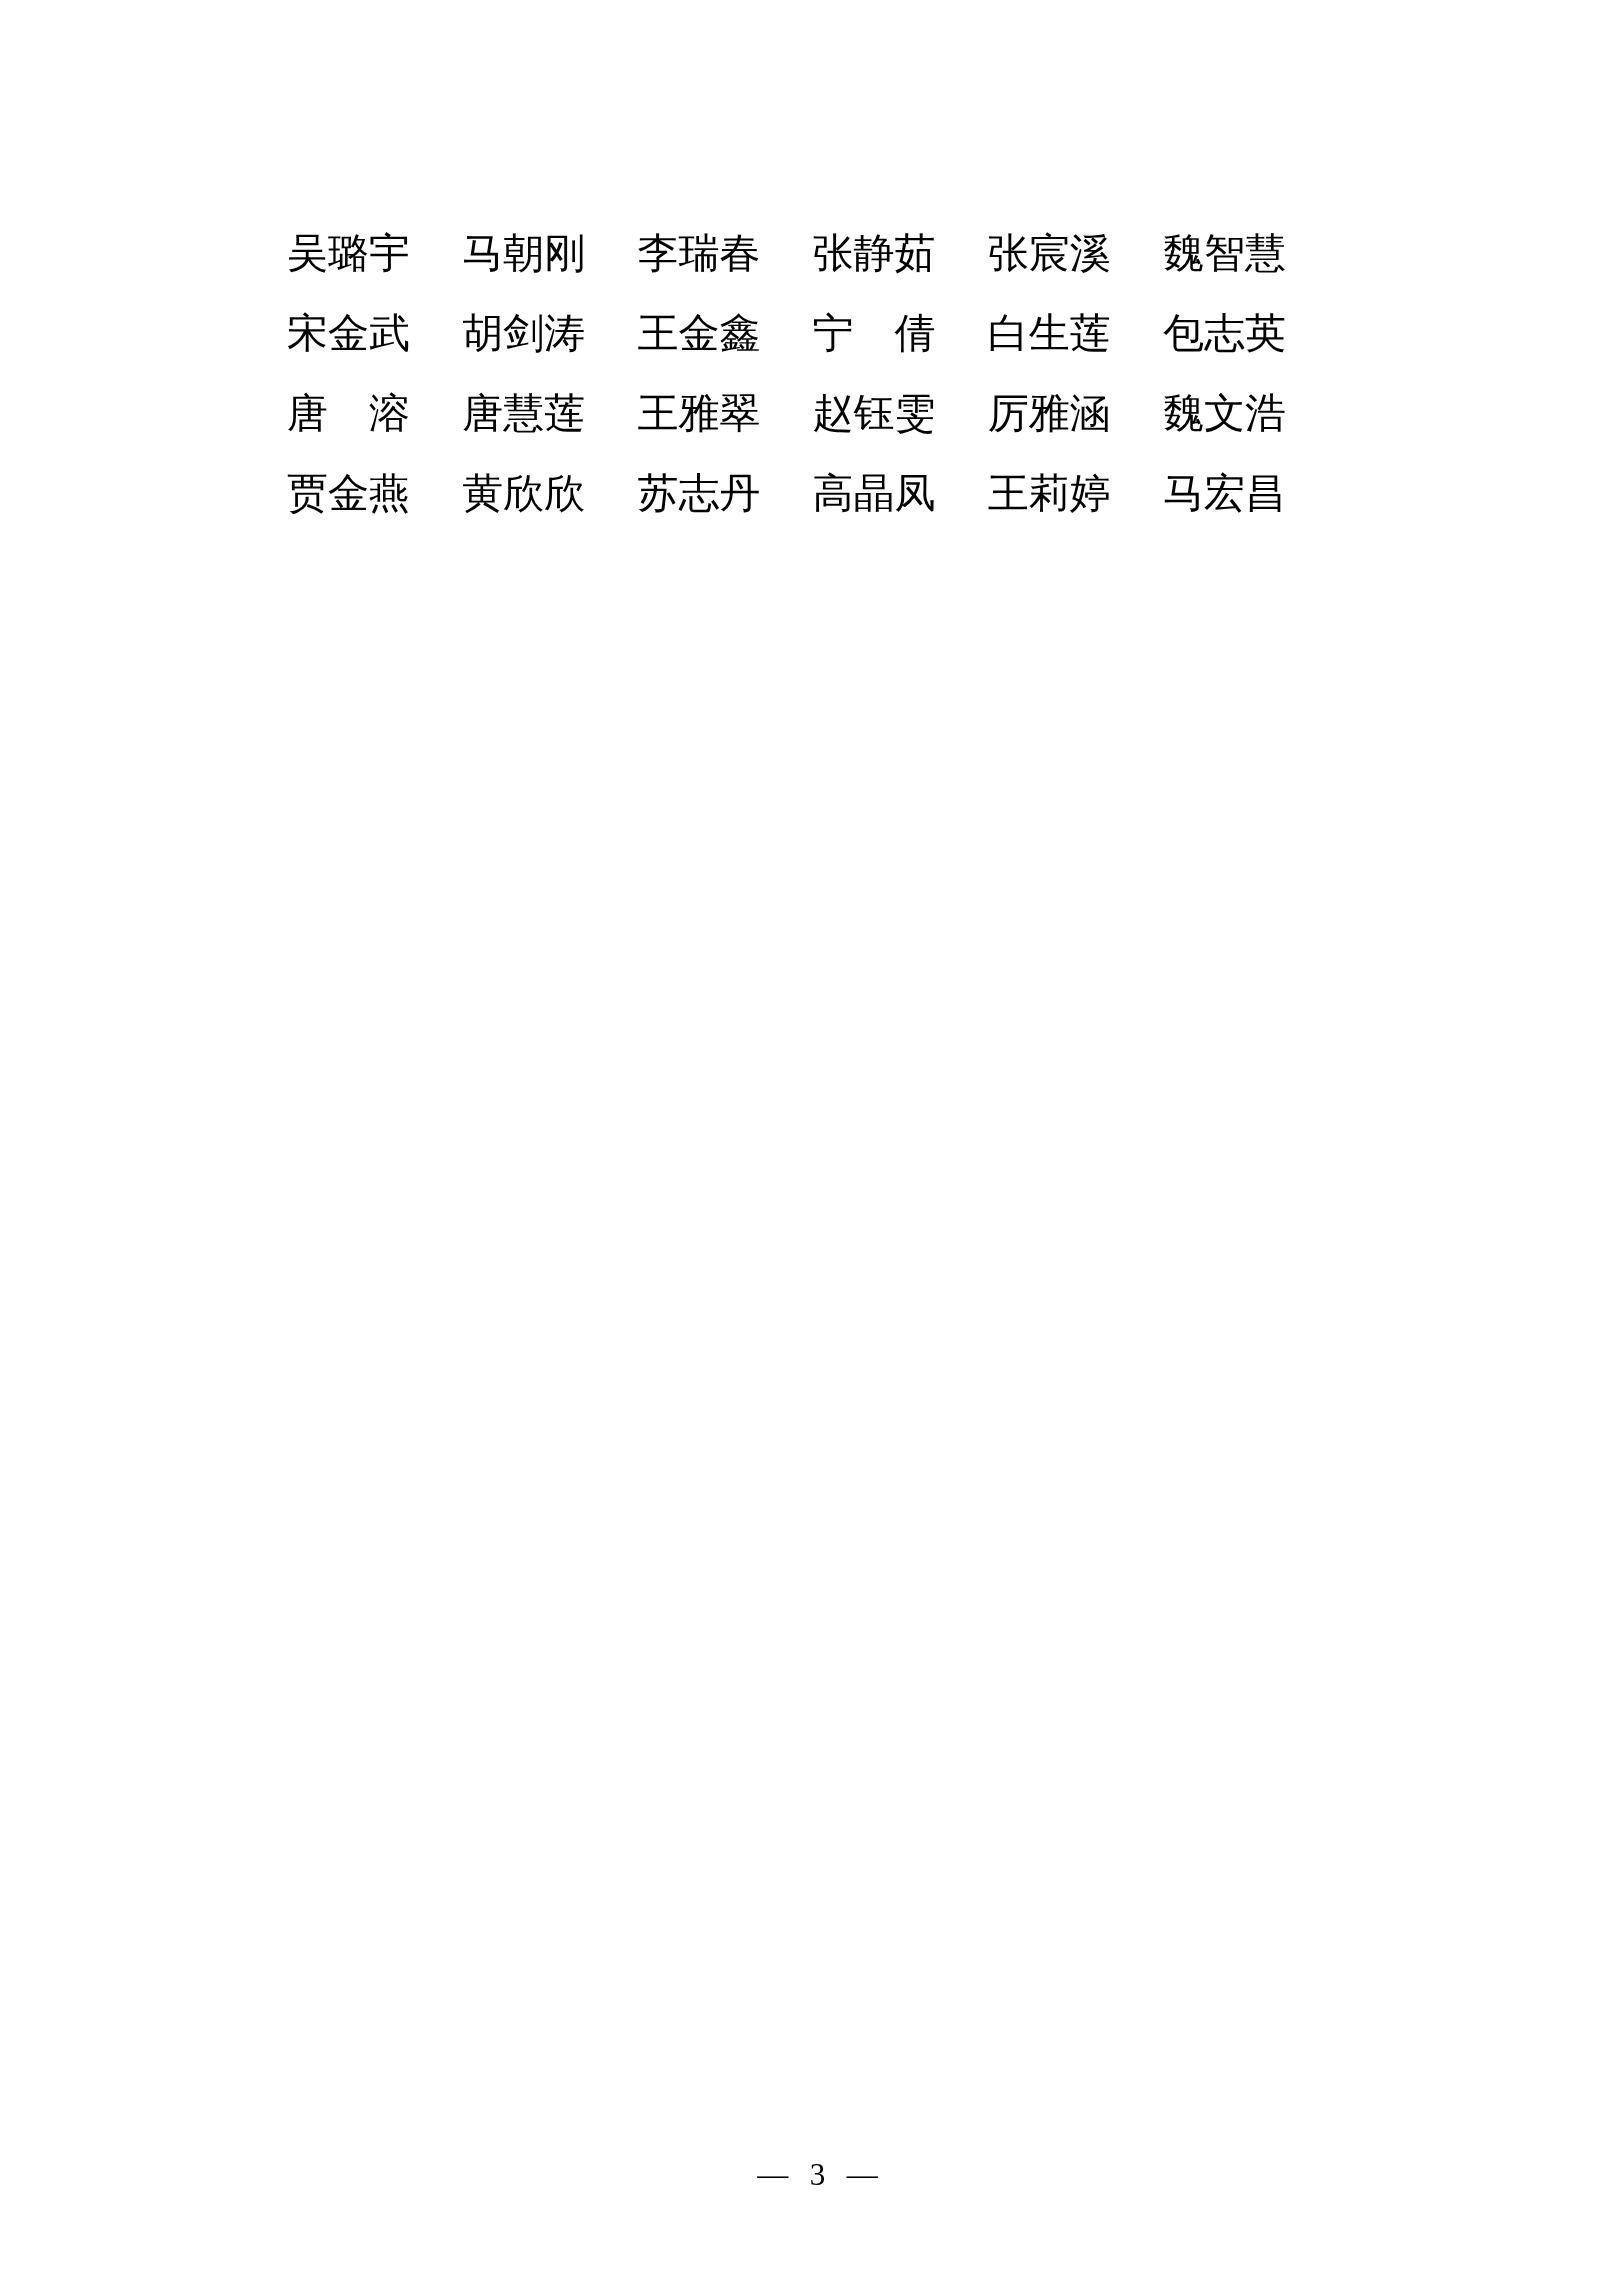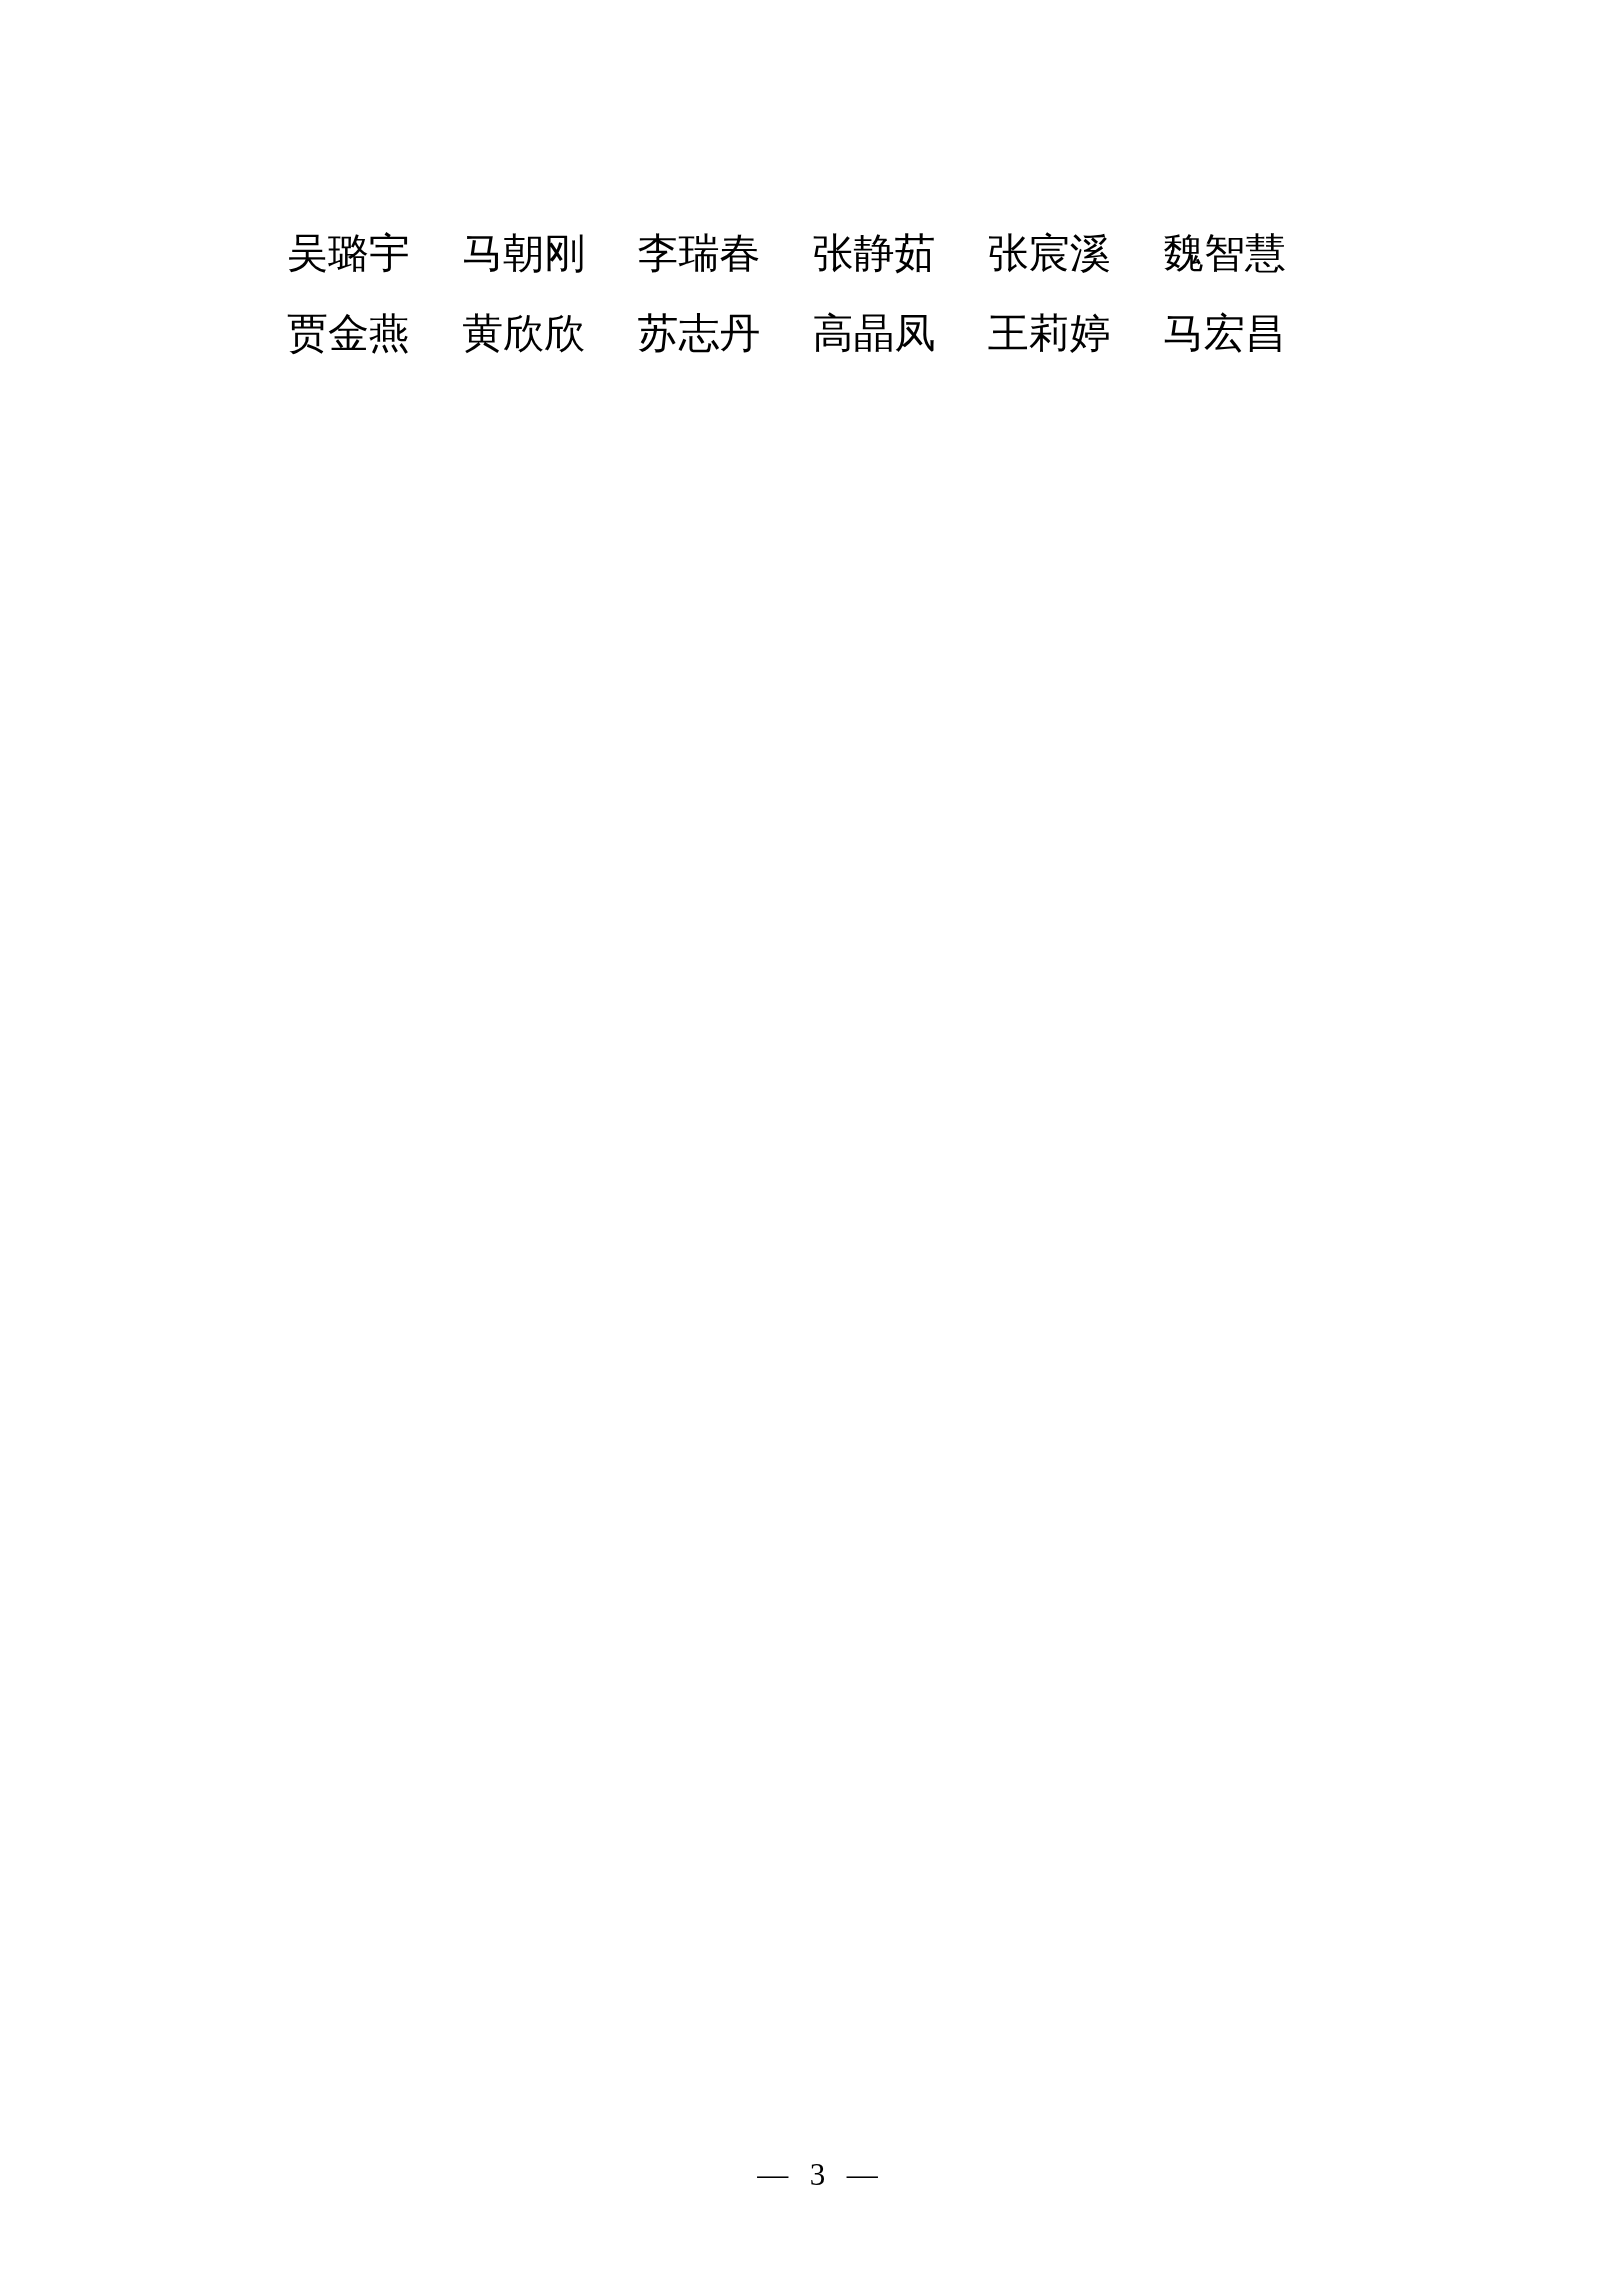--- a/index.html
+++ b/index.html
@@ -46,17 +46,19 @@
     word-spacing: 9.8px;
     color: #000000;
   }
 </style>
 </head>
 <body>
 
 <div class="page">
   <div class="name-list" id="name-list">
       <div class="name-row"><span class="name">吴璐宇</span><span class="name">马朝刚</span><span class="name">李瑞春</span><span class="name">张静茹</span><span class="name">张宸溪</span><span class="name">魏智慧</span></div>
+      <div class="name-row"><span class="name">宋金武</span><span class="name">胡剑涛</span><span class="name">王金鑫</span><span class="name">宁　倩</span><span class="name">白生莲</span><span class="name">包志英</span></div>
+      <div class="name-row"><span class="name">唐　溶</span><span class="name">唐慧莲</span><span class="name">王雅翠</span><span class="name">赵钰雯</span><span class="name">厉雅涵</span><span class="name">魏文浩</span></div>
       <div class="name-row"><span class="name">贾金燕</span><span class="name">黄欣欣</span><span class="name">苏志丹</span><span class="name">高晶凤</span><span class="name">王莉婷</span><span class="name">马宏昌</span></div>
     </div>
   <div class="page-number">— 3 —</div>
 </div>
 
 
 </body></html>

